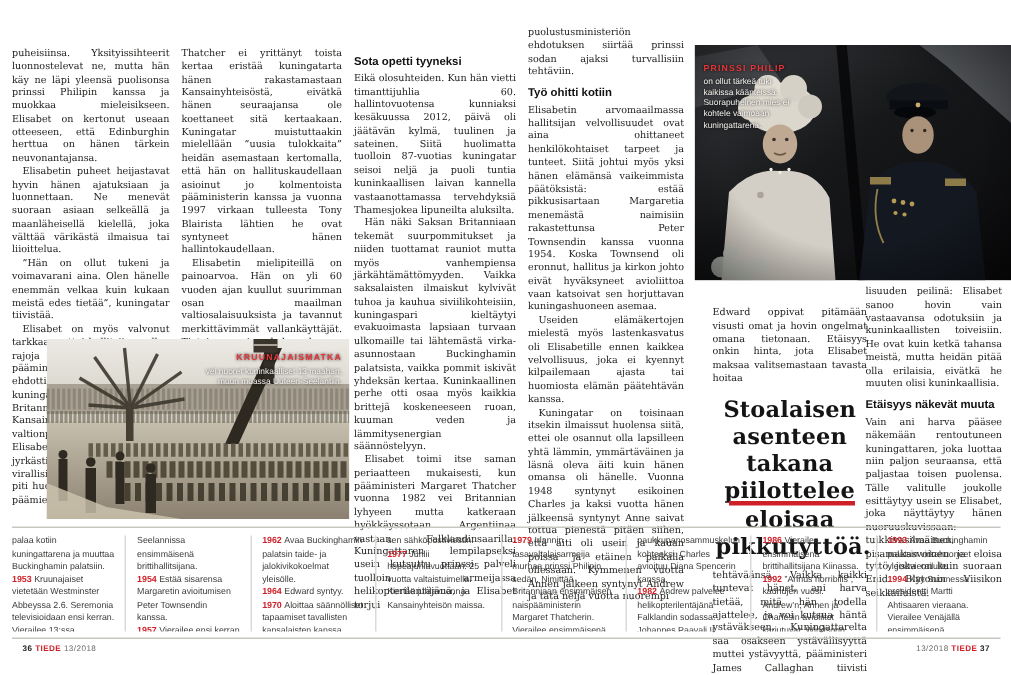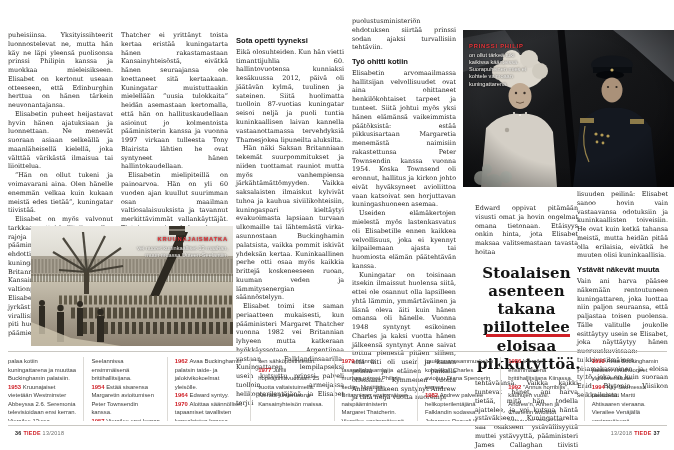--- a/index.html
+++ b/index.html
@@ -87,21 +87,21 @@
       <p>Useiden elämäkertojen mielestä myös lastenkasvatus oli Elisabetille ennen kaikkea velvollisuus, joka ei kyennyt kilpailemaan ajasta tai huomiosta elämän päätehtävän kanssa.</p>
       <p>Kuningatar on toisinaan itsekin ilmaissut huolensa siitä, ettei ole osannut olla lapsilleen yhtä lämmin, ymmärtäväinen ja läsnä oleva äiti kuin hänen omansa oli hänelle. Vuonna 1948 syntynyt esikoinen <b>Charles</b> ja kaksi vuotta hänen jälkeensä syntynyt <b>Anne</b> saivat tottua pienestä pitäen siihen, että äiti oli usein ja kauan poissa ja etäinen paikalla ollessaan. Kymmenen vuotta Annen jälkeen syntynyt Andrew ja tätä neljä vuotta nuorempi</p>
     </div>
   <div class="col" style="left:463px;top:204px;width:103px; height:156px;margin-left:12px;">
       <p><b>Edward</b> oppivat pitämään visusti omat ja hovin ongelmat omana tietonaan. Etäisyys onkin hinta, jota Elisabet maksaa valitsemastaan tavasta hoitaa</p>
       <div class="pullquote">Stoalaisen asenteen takana piilottelee eloisaa pikkutyttöä.</div>
       <p>tehtäväänsä. Vaikka kaikki tuntevat hänet, ani harva tietää, mitä hän todella ajattelee, ja voi kutsua häntä ystäväkseen. Kuningattarelta saa osakseen ystävällisyyttä muttei ystävyyttä, pääministeri <b>James Callaghan</b> tiivisti asiantilan aikanaan. Arvostettu Times-sanomalehti puolestaan määritteli kuninkaal-</p>
     </div>
   <div class="col" style="left:577px;top:190px;width:91px;  height:156px;">
       <p>lisuuden peilinä: Elisabet sanoo hovin vain vastaavansa odotuksiin ja kuninkaallisten toiveisiin. He ovat kuin ketkä tahansa meistä, mutta heidän pitää olla erilaisia, eivätkä he muuten olisi kuninkaallisia.</p>
-      <h3>Ystävät näkevät muuta</h3>
+      <h3>Etäisyys näkevät muuta</h3>
       <p>Vain ani harva pääsee näkemään rentoutuneen kuningattaren, joka luottaa niin paljon seuraansa, että paljastaa toisen puolensa. Tälle valitulle joukolle esittäytyy usein se Elisabet, joka näyttäytyy hänen nuoruuskuvissaan: tuikkivasilmäinen, pisamakasvoinen ja eloisa tyttö, joka on kuin suoraan <b>Enid Blytonin</b> Viisikon seikkailuista.</p>
     </div>
 
   <div class="endrule" style="left:486px;top:334px;width:84px;"></div>
 
   <div class="photo" style="left:31px;top:226px;width:202px;height:120px;">
     <svg viewBox="0 0 202 120" preserveAspectRatio="none">
       <defs>
         <linearGradient id="sky1" x1="0" y1="0" x2="0" y2="1">
           <stop offset="0" stop-color="#eceae4"></stop>

